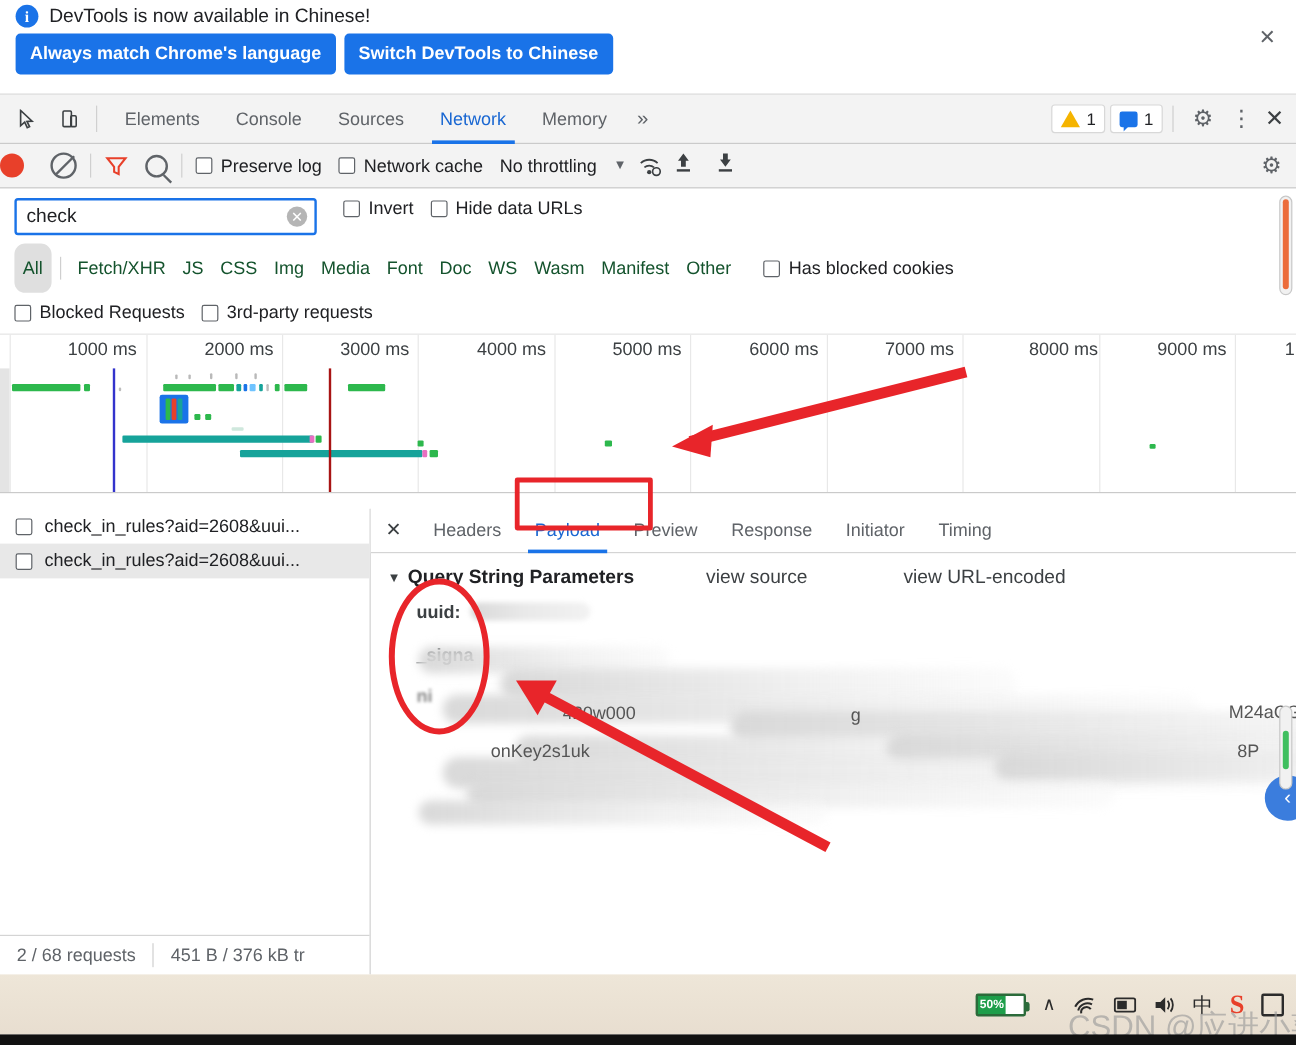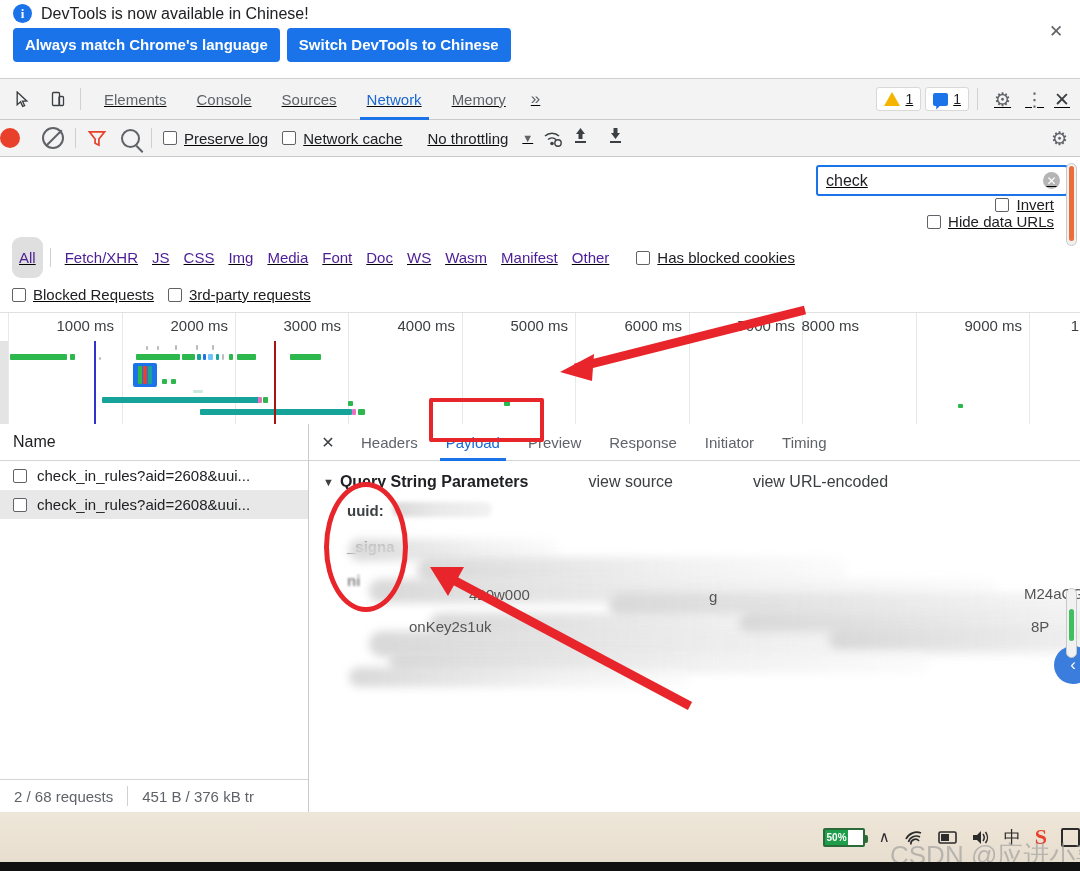--- a/index.html
+++ b/index.html
@@ -42,21 +42,21 @@
     font-size: 15px; padding: 8px 12px; height: 34px; line-height: 18px;
     font-family: "Liberation Sans", sans-serif; cursor: pointer;
   }
   .banner-close {
     position: absolute; right: 13px; top: 20px;
     width: 22px; height: 22px; font-size: 17px; color: #5f6368;
     display: flex; align-items: center; justify-content: center; cursor: pointer;
   }
 
   
-  .devtools { position: absolute; left: 0; top: 79px; width: 1080px; height: 733px; background:#fff;text-decoration:underline; }
+  .devtools { position: absolute; left: 0; top: 79px; width: 1080px; height: 733px; background:#fff; }
   .tabbar {
     position: relative; height: 41px; background: #f3f3f3;
     border-bottom: 1px solid #cacaca; display: flex; align-items: center;
   }
   .tb-icon {
     width: 28px; height: 26px; margin-left: 8px; display:flex; align-items:center;
     justify-content:center; color:#5f6368; cursor:pointer; border-radius:3px;
   }
   .tb-sep { width:1px; height:22px; background:#d0d0d0; margin: 0 8px; }
   .maintab {
@@ -91,42 +91,42 @@
   .rec-dot { width:20px;height:20px;border-radius:50%;background:#e8402a;cursor:pointer; }
   .clear-ico { width:22px;height:22px;border:2px solid #5f6368;border-radius:50%;position:relative;cursor:pointer; }
   .clear-ico::after{content:"";position:absolute;left:-1px;top:8px;width:22px;height:2px;background:#5f6368;transform:rotate(-45deg);}
   .funnel { width:20px;height:19px;cursor:pointer; }
   .search-ico { width:19px;height:19px;border:2px solid #5f6368;border-radius:50%;position:relative;cursor:pointer; }
   .search-ico::after{content:"";position:absolute;right:-6px;bottom:-4px;width:9px;height:2px;background:#5f6368;transform:rotate(45deg);}
   .nt-sep{width:1px;height:20px;background:#cfcfcf;margin:0 11px;}
   .cb { width:14px;height:14px;border:1.6px solid #5f6368;border-radius:2px;background:#fff;cursor:pointer;flex:none; }
   .cb-lbl{ font-size:15px;color:#202124;margin-left:7px;cursor:pointer; }
   .cbgrp{ display:flex;align-items:center;margin-right:14px; }
-  .throttle{ font-size:15px;color:#202124;margin-left:11px; }
+  .throttle{ font-size:15px;color:#202124;margin-left:0; }
   .caret{ font-size:11px;color:#5f6368;margin:0 10px 0 14px; cursor:pointer;}
   .arrow-up,.arrow-dn{ font-size:17px;color:#3c4043;cursor:pointer;margin:0 10px; }
   .nt-gear{ position:absolute;right:12px;font-size:19px;color:#5f6368;cursor:pointer; }
 
   
   .filterbar { background:#fff; border-bottom:1px solid #e0e0e0; padding: 8px 0 0 0; }
-  .frow1{ display:flex;align-items:flex-end;padding:0 12px 7px 12px;flex-direction:column; }
+  .frow1{ display:flex;align-items:flex-start;padding:0 12px 7px 12px; }
   .filterinput{
     width:252px;height:31px;border:2px solid #1a73e8;border-radius:3px;
     display:flex;align-items:center;padding:0 6px 0 8px;background:#fff;
   }
   .filterinput input{
     border:none;outline:none;flex:1;font-size:16px;color:#202124;
     font-family:"Liberation Sans",sans-serif;background:transparent;
   }
   .clearbtn{
     width:17px;height:17px;border-radius:50%;background:#b5b5b5;color:#fff;
     font-size:12px;display:flex;align-items:center;justify-content:center;cursor:pointer;flex:none;
   }
   .frow2{ display:flex;align-items:center;padding:0 12px 8px 12px; font-size:15px; }
-  .ftype{ padding:12px 7px; color:#4c1d95; cursor:pointer; border-radius:9px; }
+  .ftype{ padding:12px 7px; color:#14532d; cursor:pointer; border-radius:9px; }
   .ftype.active{ background:#dfdfdf; }
   .ftype-sep{ width:1px;height:19px;background:#cfcfcf;margin:0 7px; }
   .frow3{ display:flex;align-items:center;padding:0 12px 9px 12px; }
 
   
   .overview{ height:132px;border-bottom:1px solid #cacaca;position:relative;background:#fff;overflow:hidden; }
   .ov-ticks{ position:absolute;left:0;top:0;width:100%;height:30px; }
   .ov-tick{ position:absolute;top:4px;font-size:15px;color:#3c4043;transform:translateX(-100%); }
   .ov-grid{ position:absolute;top:0;bottom:0;width:1px;background:#e8e8e8; }
   .ov-bar{ position:absolute;height:6px;background:#2db84d;border-radius:1px; }
@@ -192,21 +192,21 @@
     position:absolute;width:38px;height:38px;border-radius:50%;background:#3b7ddd;
     color:#fff;display:flex;align-items:center;justify-content:center;font-size:17px;cursor:pointer;
   }
 
   
   .taskbar{
     position:absolute;left:0;top:812px;width:1080px;height:50px;
     background:linear-gradient(180deg,#eee6d8,#e8ded0);
     display:flex;align-items:center;justify-content:flex-end;
   }
-  .tray{ display:flex;align-items:center;gap:14px;position:relative; }
+  .tray{ display:flex;align-items:center;gap:14px;padding-right:10px;position:relative; }
   .battery{
     width:42px;height:19px;border:2px solid #2b6b3a;border-radius:2px;background:#fff;position:relative;
     display:flex;align-items:center;
   }
   .battery::after{content:"";position:absolute;right:-5px;top:5px;width:3px;height:8px;background:#2b6b3a;border-radius:0 2px 2px 0;}
   .battery-fill{ background:#1e9e4a;height:100%;width:62%;display:flex;align-items:center;justify-content:center;
                  color:#fff;font-size:10px;font-weight:bold; }
   .tray-ico{ font-size:15px;color:#2b2b2b;cursor:pointer; }
   .clockbox{ position:relative;width:96px;height:40px;cursor:pointer; }
   .clock-time{ position:absolute;left:0;right:0;top:2px;text-align:center;font-size:15px;color:#1a1a1a; }
@@ -373,21 +373,21 @@
       <div class="ov-grid" style="left:916px"></div>
       <div class="ov-grid" style="left:1029px"></div>
       <div class="ov-ticks">
         <span class="ov-tick" style="left:114px">1000 ms</span>
         <span class="ov-tick" style="left:228px">2000 ms</span>
         <span class="ov-tick" style="left:341px">3000 ms</span>
         <span class="ov-tick" style="left:455px">4000 ms</span>
         <span class="ov-tick" style="left:568px">5000 ms</span>
         <span class="ov-tick" style="left:682px">6000 ms</span>
         <span class="ov-tick" style="left:795px">7000 ms</span>
-        <span class="ov-tick" style="left:859px">8000 ms</span>
+        <span class="ov-tick" style="left:915px">8000 ms</span>
         <span class="ov-tick" style="left:1022px">9000 ms</span>
         <span class="ov-tick" style="left:1079px">1</span>
       </div>
 
       <div class="ov-bar" style="left:10px;top:41px;width:57px"></div>
       <div class="ov-bar" style="left:70px;top:41px;width:5px"></div>
       <div class="ov-bar" style="left:99px;top:44px;width:2px;height:3px;background:#bdbdbd"></div>
       <div class="ov-bar" style="left:136px;top:41px;width:44px"></div>
       <div class="ov-bar" style="left:182px;top:41px;width:13px"></div>
       <div class="ov-bar" style="left:197px;top:41px;width:4px;background:#16a39a"></div>
@@ -419,21 +419,20 @@
       <div class="ov-bar" style="left:348px;top:88px;width:5px;height:5px"></div>
       <div class="ov-bar" style="left:504px;top:88px;width:6px;height:5px"></div>
       <div class="ov-bar" style="left:958px;top:91px;width:5px;height:4px"></div>
       <div class="ov-line-blue" style="left:94px"></div>
       <div class="ov-line-red" style="left:274px"></div>
     </div>
 
     <div class="split">
 
       <div class="reqlist">
-        <div class="reqhead">Name</div>
         <div class="reqrows">
           <div class="reqrow">
             <span class="cb"></span>
             <span class="reqname">check_in_rules?aid=2608&amp;uui...</span>
           </div>
           <div class="reqrow sel">
             <span class="cb"></span>
             <span class="reqname">check_in_rules?aid=2608&amp;uui...</span>
           </div>
         </div>

